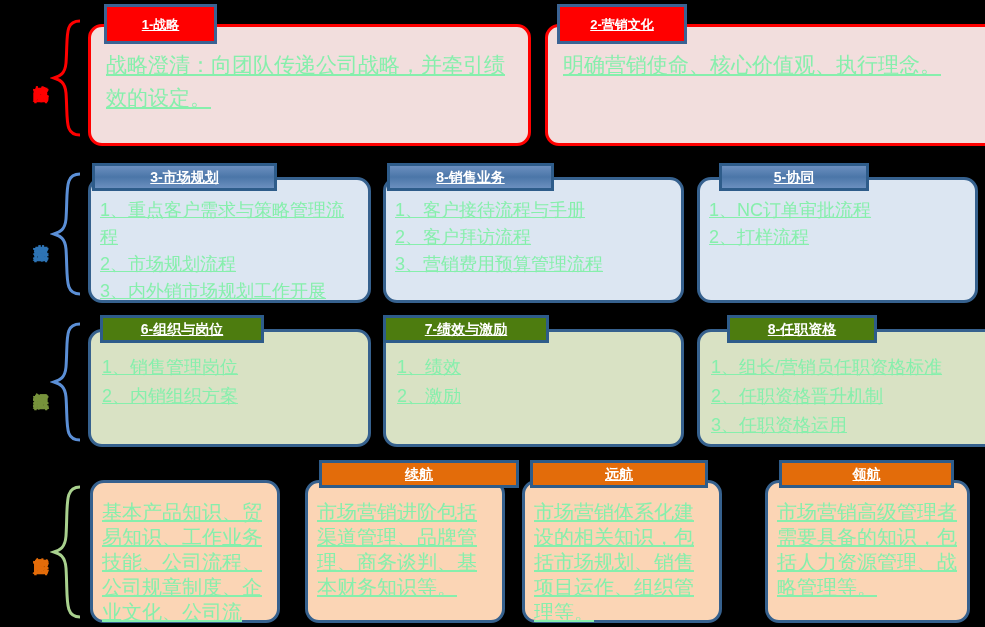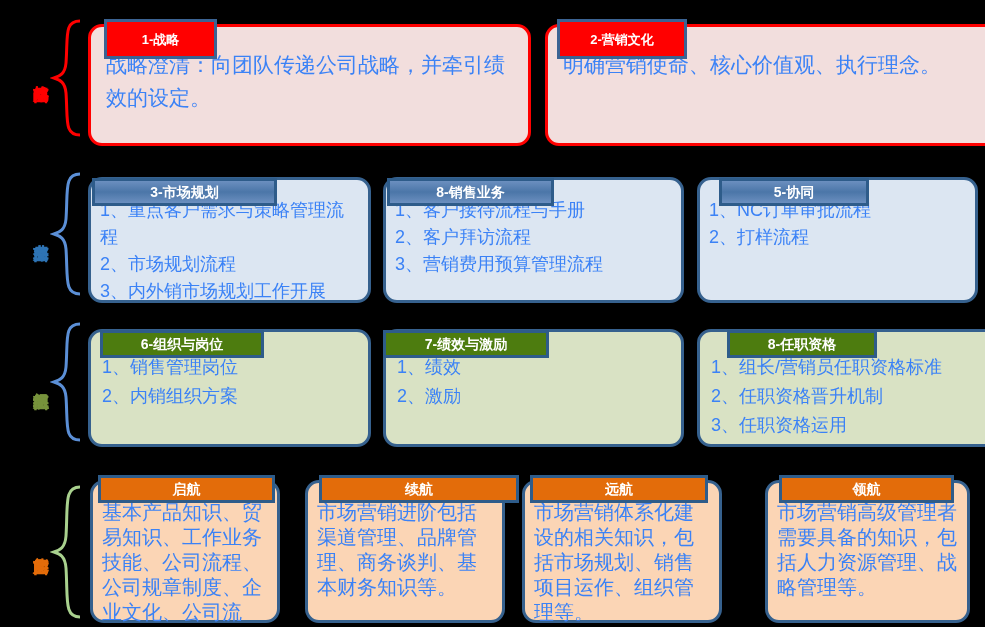--- a/index.html
+++ b/index.html
@@ -61,40 +61,42 @@
   }
   .card-body {
     position: absolute;
     left: 0;
     box-sizing: border-box;
     border-radius: 14px;
     width: 100%;
   }
   .card-tag {
     position: absolute;
-    top: 15px;
+    top: 0;
     box-sizing: border-box;
     z-index: 3;
     color: #ffffff;
     font-size: 13px;
     font-weight: bold;
     line-height: 1;
     text-align: left;
     display: flex;
     align-items: center;
     justify-content: center;
     white-space: nowrap;
+    text-decoration: underline;
   }
   .card-text {
     position: relative;
     z-index: 2;
-    color: #3b82f6;
+    color: #86efac;
     font-size: 19px;
     line-height: 27px;
     white-space: pre-line;
+    text-decoration: underline;
   }
 
   
   .strategy .card-body {
     background: #F2DEDD;
     border: 3px solid #FF0000;
     top: 20px;
     bottom: 0;
   }
   .strategy .card-tag {
@@ -265,21 +267,20 @@
     <div class="layer-label" style="top:38px;height:100px;color:#E36C0A;">能力层面</div>
 
     <div class="brace" style="top:24px;height:136px;">
       <svg viewBox="0 0 34 136" preserveAspectRatio="none" aria-hidden="true">
         <path d="M30 3 C14 3 18 20 16 52 C15 64 10 66 4 68 C10 70 15 72 16 84 C18 116 14 133 30 133" fill="none" stroke="#A9D18E" stroke-width="3"></path>
       </svg>
     </div>
 
     <div class="card" style="left:90px;top:0;width:190px;height:163px;">
       <div class="card-body"></div>
-      <div class="card-tag" style="left:8px;width:177px;">启航</div>
       <div class="card-text">基本产品知识、贸易知识、工作业务技能、公司流程、公司规章制度、企业文化、公司流程。</div>
     </div>
 
     <div class="card" style="left:305px;top:0;width:200px;height:163px;">
       <div class="card-body"></div>
       <div class="card-tag" style="left:14px;width:200px;">续航</div>
       <div class="card-text">市场营销进阶包括渠道管理、品牌管理、商务谈判、基本财务知识等。</div>
     </div>
 
     <div class="card" style="left:522px;top:0;width:200px;height:163px;">

